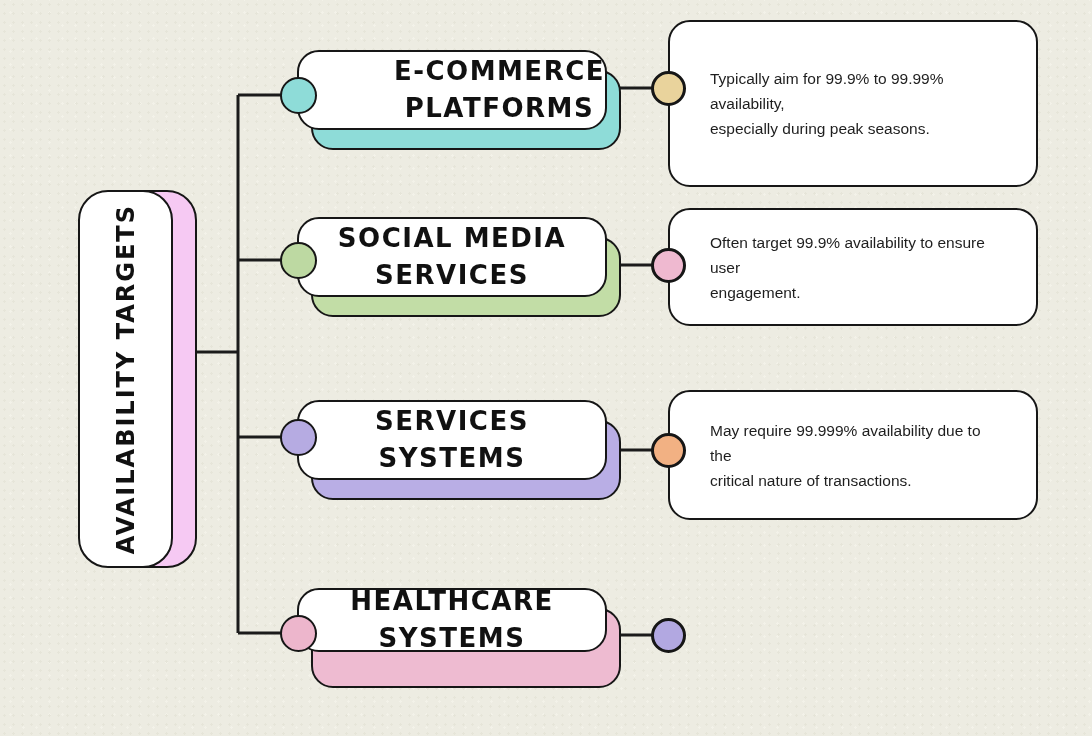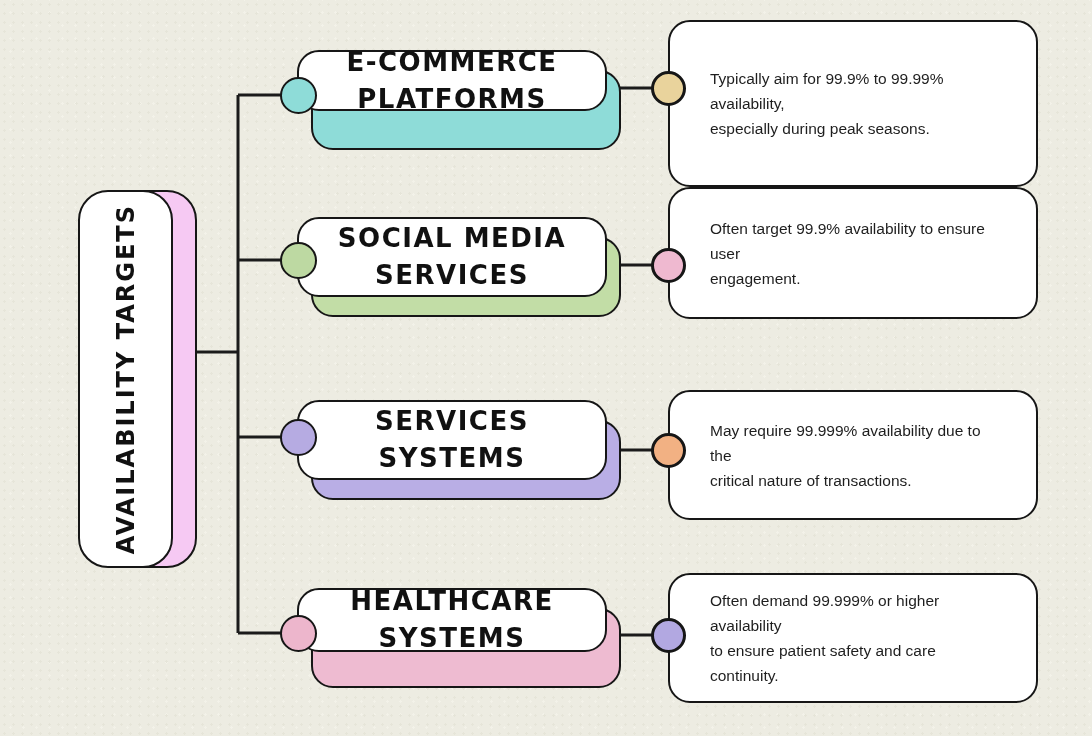--- a/index.html
+++ b/index.html
@@ -79,40 +79,40 @@
       <path d="M598 635 H668"></path>
     </g>
   </svg>
 
   <div class="card-shadow root-shadow" style="left: 102px; top: 190px; width: 95px; height: 378px; background-color: rgb(246, 201, 243);"></div>
   <div class="card root-card" style="left:78px; top:190px; width:95px; height:378px;">
     <div class="root-title">AVAILABILITY TARGETS</div>
   </div>
 
   <div class="card-shadow" style="left: 311px; top: 70px; width: 310px; height: 80px; background-color: rgb(142, 220, 216);"></div>
-  <div class="card" style="left:297px; top:50px; width:310px; height:61px;">
+  <div class="card" style="left:297px; top:50px; width:310px; height:80px;justify-content:flex-end;">
     <div class="branch-title">E-COMMERCE
 PLATFORMS</div>
   </div>
   <div class="dot dot-lg" style="left: 280px; top: 77px; background-color: rgb(142, 220, 216);"></div>
 
   <div class="card desc-card" style="left:668px; top:20px; width:370px; height:167px;justify-content:center;">
     <div class="desc-text">Typically aim for 99.9% to 99.99% availability,
 especially during peak seasons.</div>
   </div>
   <div class="dot dot-sm" style="left: 651px; top: 71px; background-color: rgb(233, 211, 156);"></div>
 
   <div class="card-shadow" style="left: 311px; top: 237px; width: 310px; height: 80px; background-color: rgb(194, 221, 166);"></div>
   <div class="card" style="left:297px; top:217px; width:310px; height:80px;">
     <div class="branch-title">SOCIAL MEDIA
 SERVICES</div>
   </div>
   <div class="dot dot-lg" style="left: 280px; top: 242px; background-color: rgb(189, 217, 162);"></div>
 
-  <div class="card desc-card" style="left:668px; top:187px; width:370px; height:132px;">
+  <div class="card desc-card" style="left:668px; top:208px; width:370px; height:118px;">
     <div class="desc-text">Often target 99.9% availability to ensure user
 engagement.</div>
   </div>
   <div class="dot dot-sm" style="left: 651px; top: 248px; background-color: rgb(239, 185, 208);"></div>
 
   <div class="card-shadow" style="left: 311px; top: 420px; width: 310px; height: 80px; background-color: rgb(185, 174, 229);"></div>
   <div class="card" style="left:297px; top:400px; width:310px; height:80px;">
     <div class="branch-title">SERVICES
 SYSTEMS</div>
   </div>
@@ -124,19 +124,15 @@
   </div>
   <div class="dot dot-sm" style="left: 651px; top: 433px; background-color: rgb(242, 177, 131);"></div>
 
   <div class="card-shadow" style="left: 311px; top: 608px; width: 310px; height: 80px; background-color: rgb(238, 187, 209);"></div>
   <div class="card" style="left:297px; top:588px; width:310px; height:64px;">
     <div class="branch-title">HEALTHCARE
 SYSTEMS</div>
   </div>
   <div class="dot dot-lg" style="left: 280px; top: 615px; background-color: rgb(237, 182, 204);"></div>
 
-  <div class="card desc-card" style="left:668px; top:573px; width:370px; height:130px;">
-    <div class="desc-text">Often demand 99.999% or higher availability
-to ensure patient safety and care continuity.</div>
-  </div>
   <div class="dot dot-sm" style="left: 651px; top: 618px; background-color: rgb(178, 168, 225);"></div>
 
 </div>
 
 </body></html>

